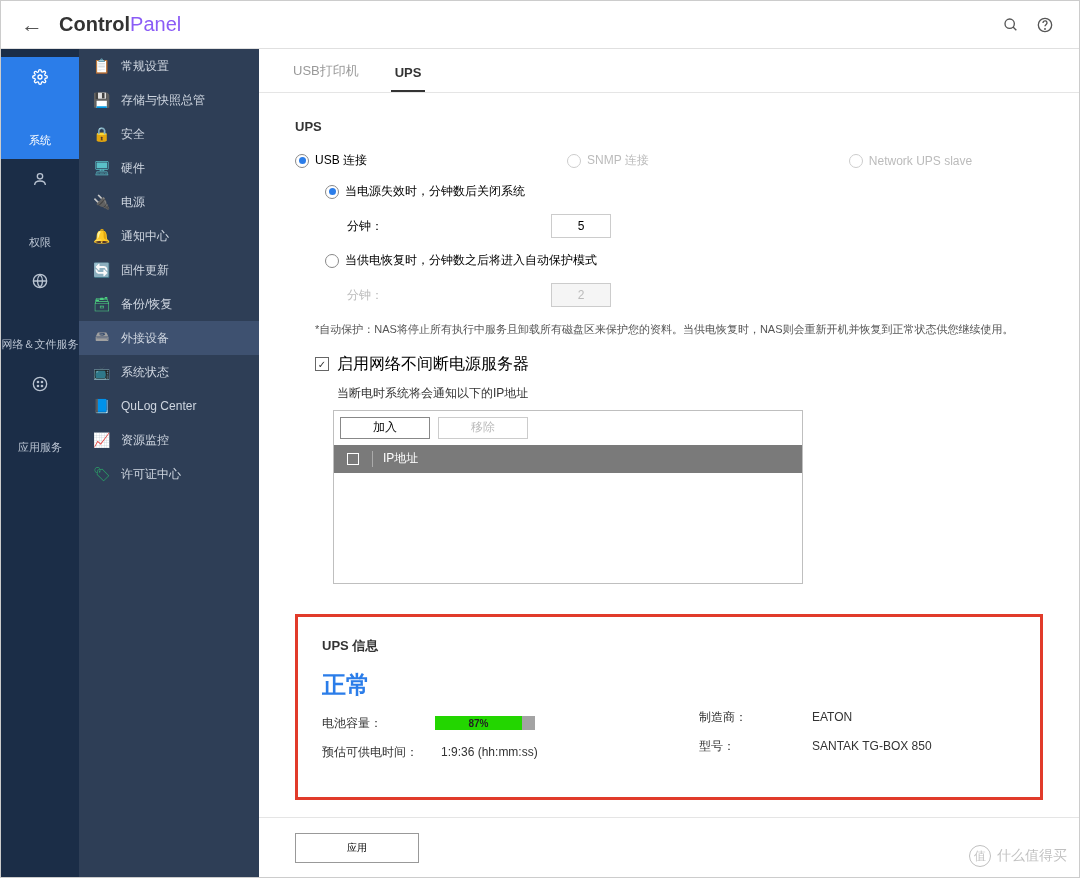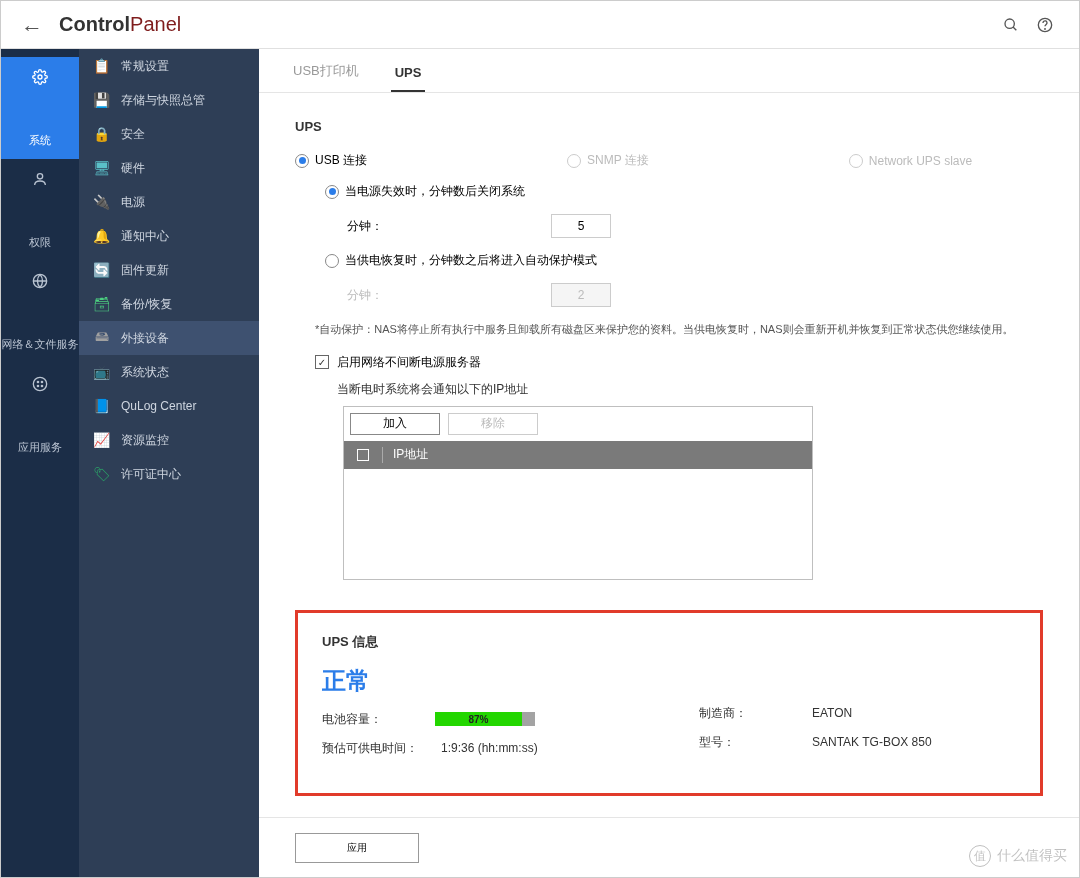--- a/index.html
+++ b/index.html
@@ -8,21 +8,21 @@
 .window { width: 1080px; height: 878px; border: 1px solid #ccc; background: #fff; display: flex; flex-direction: column; }
 
 .titlebar { height: 24px; background: #e8e8e8; display: flex; align-items: center; padding: 0 8px; font-size: 12px; color: #555; border-bottom: 1px solid #ddd; }
 .titlebar .spacer { flex: 1; }
 .titlebar .winbtn { width: 18px; text-align: center; font-size: 14px; color: #666; cursor: pointer; }
 .titlebar .winbtn.close { color: #e74c3c; font-weight: bold; }
 
 .header { height: 48px; background: #fff; display: flex; align-items: center; padding: 0 20px; border-bottom: 1px solid #e0e0e0; }
 .header .back { font-size: 22px; color: #555; margin-right: 16px; cursor: pointer; }
 .header .title { font-size: 20px; color: #333; }
-.header .title .thin { font-weight: 300; color: #7f1d1d; }
+.header .title .thin { font-weight: 300; color: #8b5cf6; }
 .header .bold { font-weight: 700; }
 .header .hspacer { flex: 1; }
 .header .hicon { width: 28px; height: 28px; display: flex; align-items: center; justify-content: center; color: #555; cursor: pointer; margin-left: 6px; }
 
 .body { flex: 1; display: flex; overflow: hidden; }
 
 .leftnav { width: 78px; background: #1b2d47; display: flex; flex-direction: column; align-items: center; padding-top: 8px; }
 .leftnav .navitem { width: 78px; padding: 10px 0 12px; display: flex; flex-direction: column; align-items: center; color: #b9c3d1; font-size: 11px; cursor: pointer; gap: 40px; }
 .leftnav .navitem.active { background: #2b7de9; color: #fff; }
 .leftnav .navitem .navicon { font-size: 20px; margin-bottom: 4px; }
@@ -53,25 +53,25 @@
 .sub { margin-left: 30px; }
 .subrow { display: flex; align-items: center; font-size: 12px; margin-bottom: 14px; gap: 8px; }
 .subrow.disabled { color: #bbb; }
 .mini-input { width: 60px; height: 24px; border: 1px solid #ccc; text-align: center; font-size: 12px; margin-left: 160px; }
 .mini-input:disabled { background: #f5f5f5; color: #bbb; }
 
 .note { font-size: 11px; color: #555; margin: 10px 0 16px 20px; line-height: 1.5; }
 
 .cb { width: 14px; height: 14px; border: 1px solid #666; display: inline-flex; align-items: center; justify-content: center; font-size: 10px; color: #333; margin-right: 8px; }
 .cb.checked::after { content: "✓"; }
-.cbrow { display: flex; align-items: center; font-size: 12px; margin-left: 20px; margin-bottom: 10px; }
+.cbrow { display: flex; align-items: center; font-size: 16px; margin-left: 20px; margin-bottom: 10px; }
 
 .tabledesc { font-size: 12px; margin-left: 42px; margin-bottom: 8px; color: #333; }
 
-.iptable { margin-left: 48px; width: 470px; border: 1px solid #bfbfbf; }
+.iptable { margin-left: 38px; width: 470px; border: 1px solid #bfbfbf; }
 .iptable .btbar { display: flex; padding: 6px; gap: 8px; }
 .iptable .btbar button { width: 90px; height: 22px; font-size: 12px; background: #fff; border: 1px solid #888; cursor: pointer; }
 .iptable .btbar button:disabled { color: #bbb; border-color: #ccc; }
 .iptable .thead { background: #7a7a7a; color: #fff; display: flex; align-items: center; height: 28px; font-size: 12px; }
 .iptable .thead .thcb { width: 38px; display: flex; justify-content: center; }
 .iptable .thead .thcb .box { width: 12px; height: 12px; border: 1px solid #fff; }
 .iptable .thead .sep { width: 1px; height: 16px; background: #aaa; }
 .iptable .thead .thlabel { padding-left: 10px; }
 .iptable .tbody { height: 110px; background: #fff; }
 

